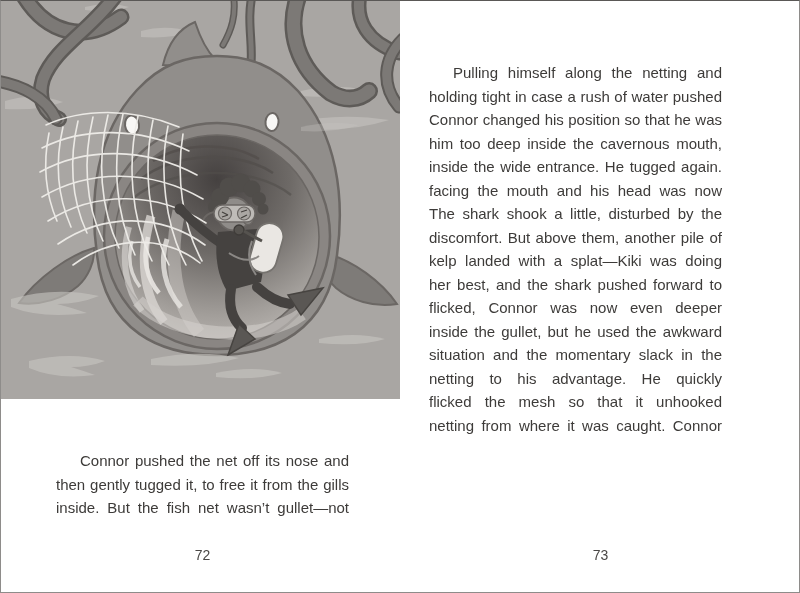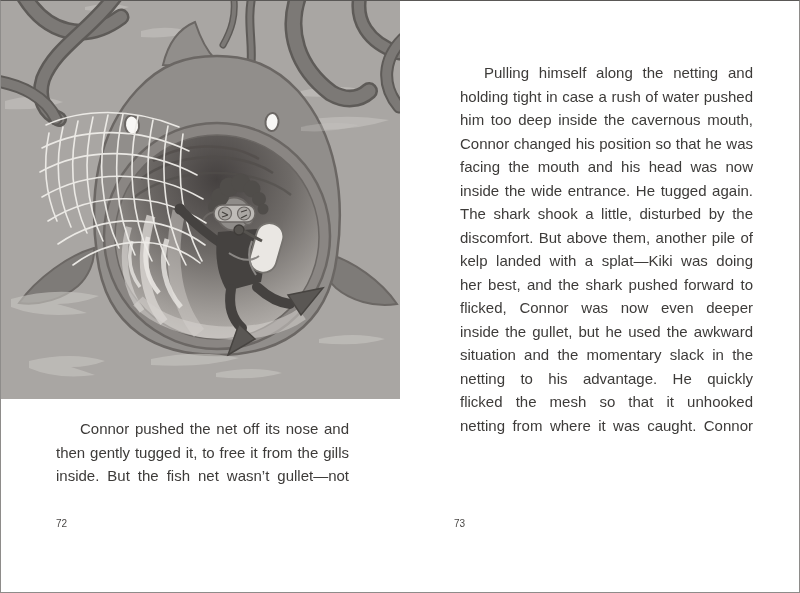--- a/index.html
+++ b/index.html
@@ -12,27 +12,27 @@
   html,body{margin:0;padding:0;background:#ffffff;}
   .spread{
     position:relative; width:800px; height:593px; box-sizing:border-box;
     border:1px solid var(--border,#8e8c8a); border-top-color:#5a5856;
     background:var(--page-background,#fff); overflow:hidden;
     font-family:"Liberation Sans", sans-serif;
   }
   .illustration{position:absolute; left:0; top:0; width:399px; height:398px; margin:0;}
   .illustration svg{display:block;}
   .body-text{position:absolute; width:293px; color:var(--ink,#3d3b39); font-size:15px; line-height:23.5px;}
-  .body-text.left{left:55px; top:416px;}
-  .body-text.right{left:459px; top:60px;}
+  .body-text.left{left:55px; top:448px;}
+  .body-text.right{left:428px; top:60px;}
   .tline{text-align:justify; text-align-last:justify;}
   .tline.last{text-align-last:left;}
   .tline.indent{text-indent:24px;}
-  .pagenum{position:absolute; top:517px; width:293px; 
-           font-size:10px; color:var(--page-number-ink,#4a4846);}
+  .pagenum{position:absolute; top:546px; width:293px; text-align:center;
+           font-size:14px; color:var(--page-number-ink,#4a4846);}
   .pagenum.left{left:55px;}
   .pagenum.right{left:453px;}
   
   .c-water{fill:var(--water,#a9a6a3);}
   .c-streak{fill:var(--water-light,#c9c6c2);}
   .kelp-d{stroke:var(--kelp-dark,#5e5b58); fill:none; stroke-linecap:round;}
   .kelp-l{stroke:var(--kelp,#7c7976); fill:none; stroke-linecap:round;}
   .c-shark{fill:var(--shark,#918e8b); stroke:var(--outline,#6b6764);}
   .c-fin{fill:var(--fin,#7e7b78); stroke:var(--outline,#6b6764);}
   .c-eye{fill:var(--eye,#f8f7f5); stroke:var(--outline,#6b6764);}
@@ -188,24 +188,24 @@
         <div class="tline">inside. But the fish net wasn’t gullet—not</div>
       </div>
 
     <div class="pagenum left">72</div>
   </section>
 
   <section class="page">
     <div class="body-text right">
         <div class="tline indent">Pulling himself along the netting and</div>
         <div class="tline">holding tight in case a rush of water pushed</div>
+        <div class="tline">Connor changed his position so that he was</div>
         <div class="tline">him too deep inside the cavernous mouth,</div>
-        <div class="tline">Connor changed his position so that he was</div>
+        <div class="tline">inside the wide entrance. He tugged again.</div>
         <div class="tline">facing the mouth and his head was now</div>
-        <div class="tline">inside the wide entrance. He tugged again.</div>
         <div class="tline">The shark shook a little, disturbed by the</div>
         <div class="tline">discomfort. But above them, another pile of</div>
         <div class="tline">kelp landed with a splat—Kiki was doing</div>
         <div class="tline">her best, and the shark pushed forward to</div>
         <div class="tline">flicked, Connor was now even deeper</div>
         <div class="tline">inside the gullet, but he used the awkward</div>
         <div class="tline">situation and the momentary slack in the</div>
         <div class="tline">netting to his advantage. He quickly</div>
         <div class="tline">flicked the mesh so that it unhooked</div>
         <div class="tline">netting from where it was caught. Connor</div>

